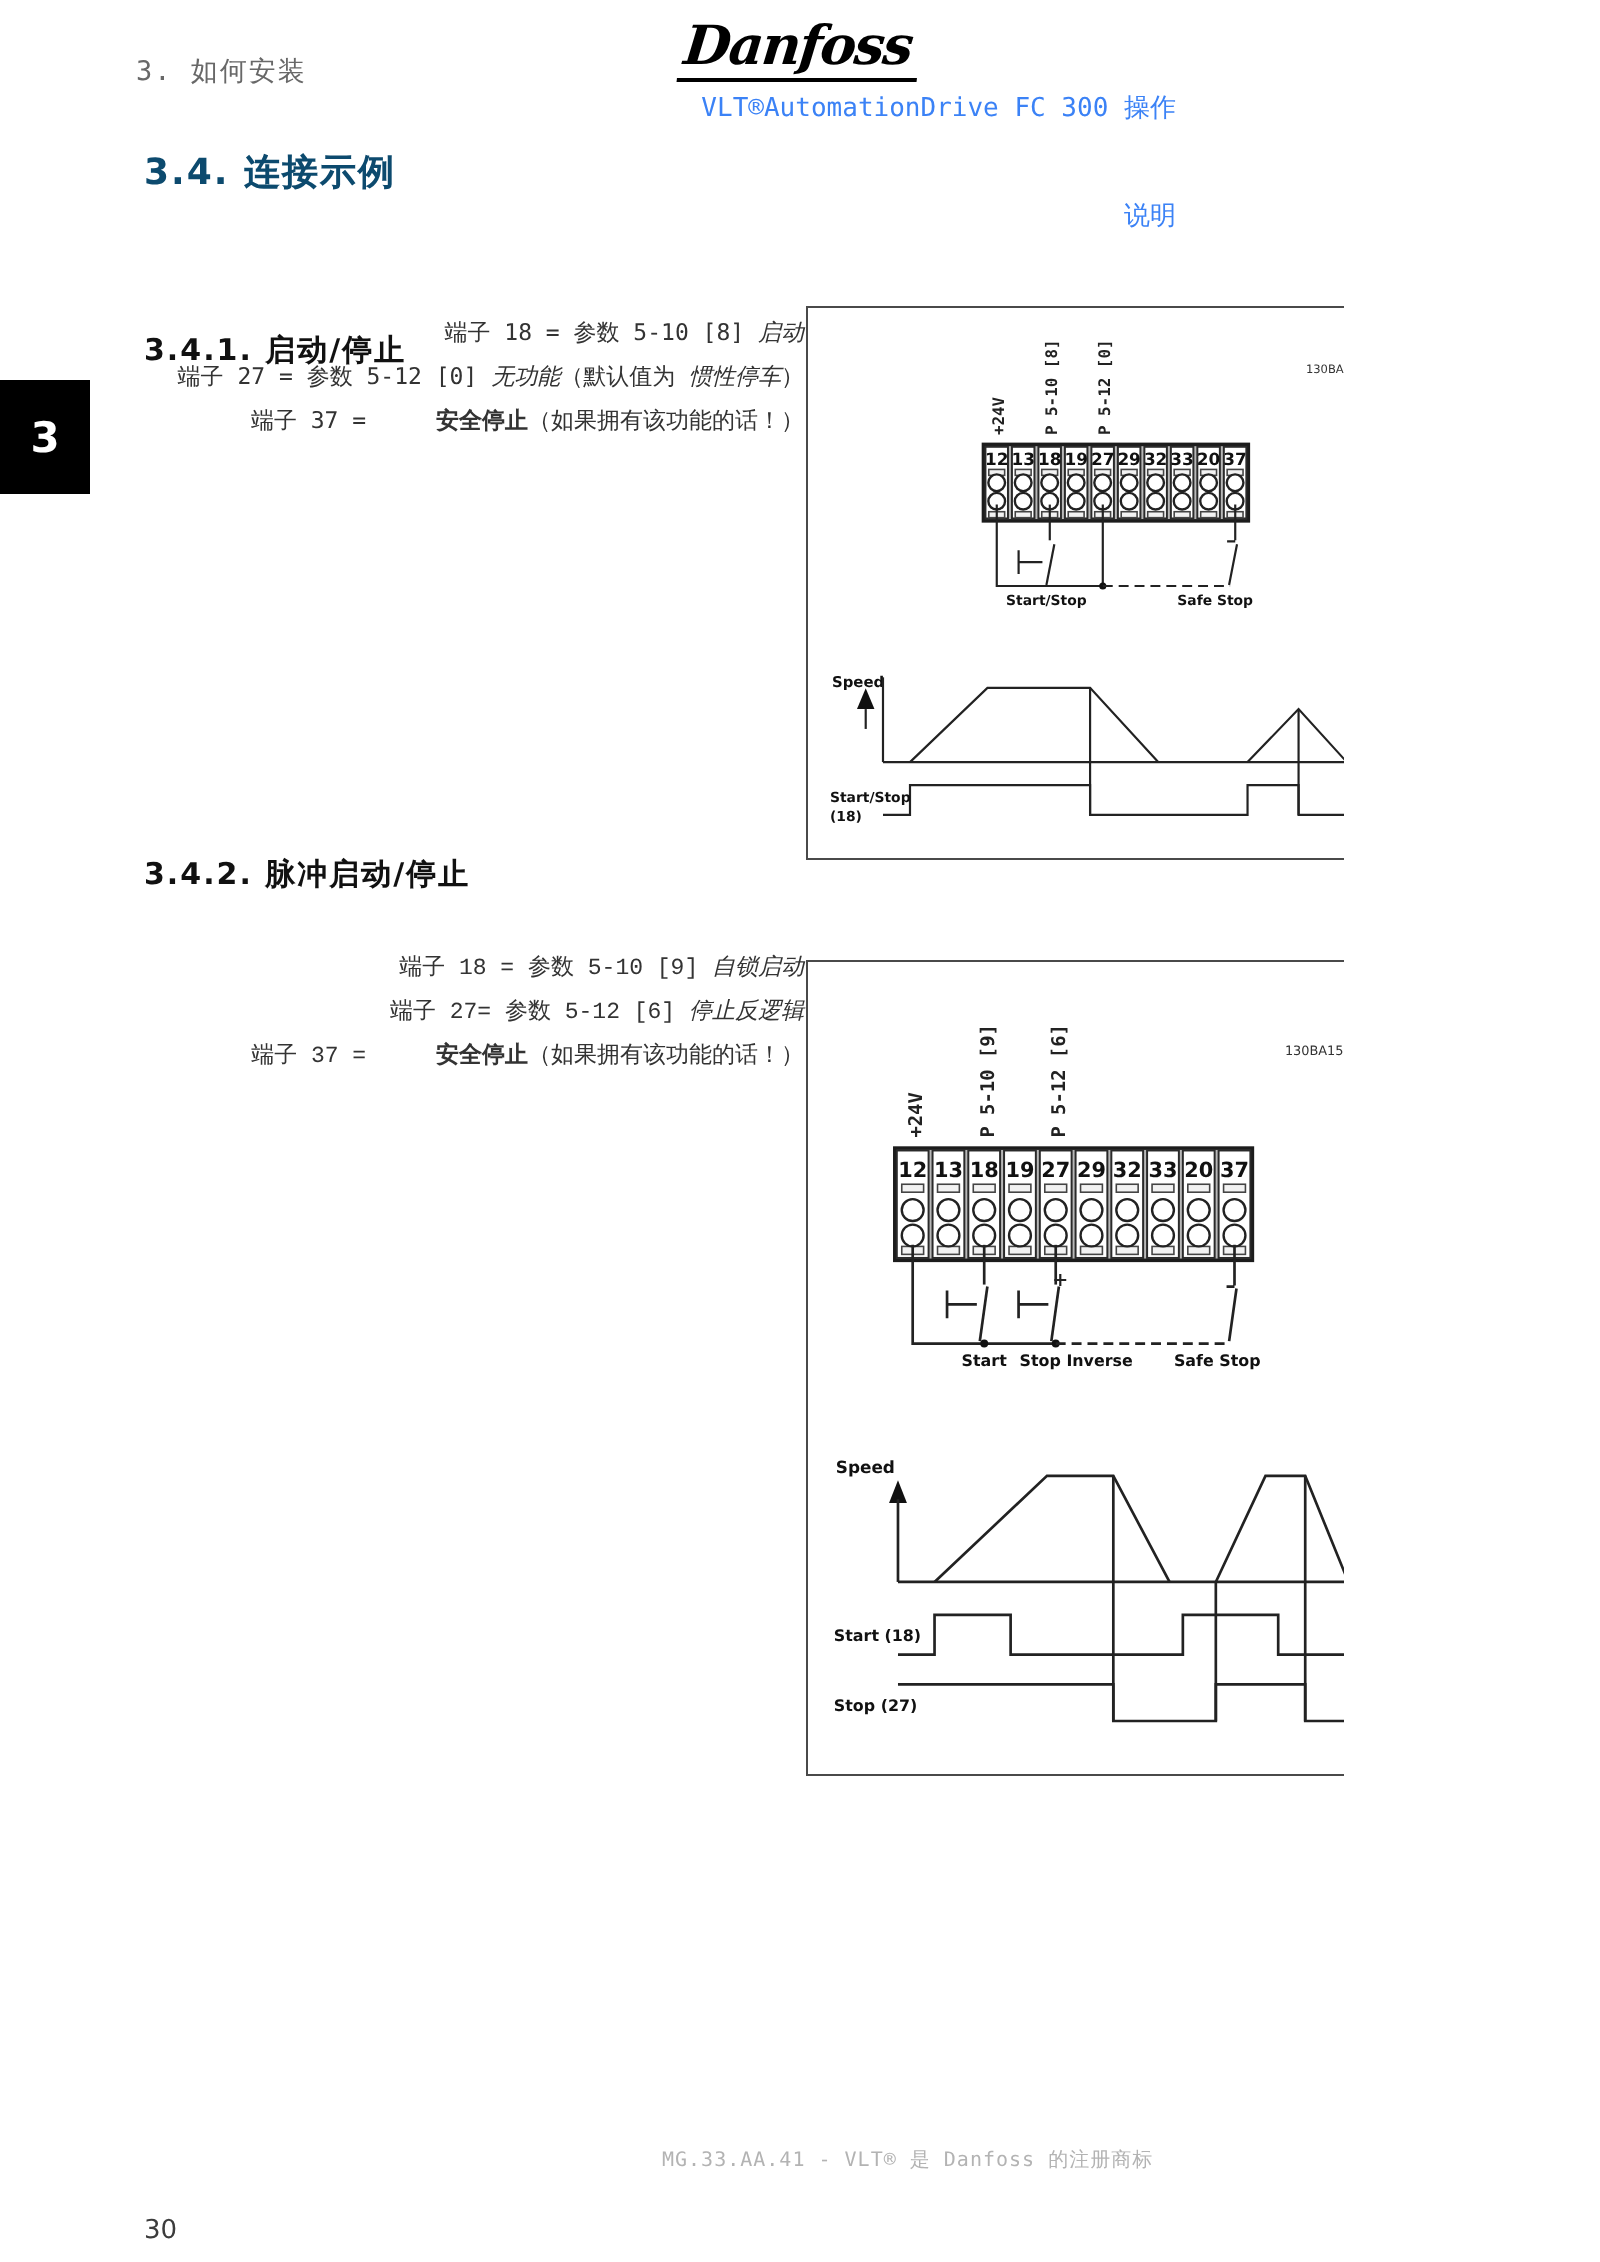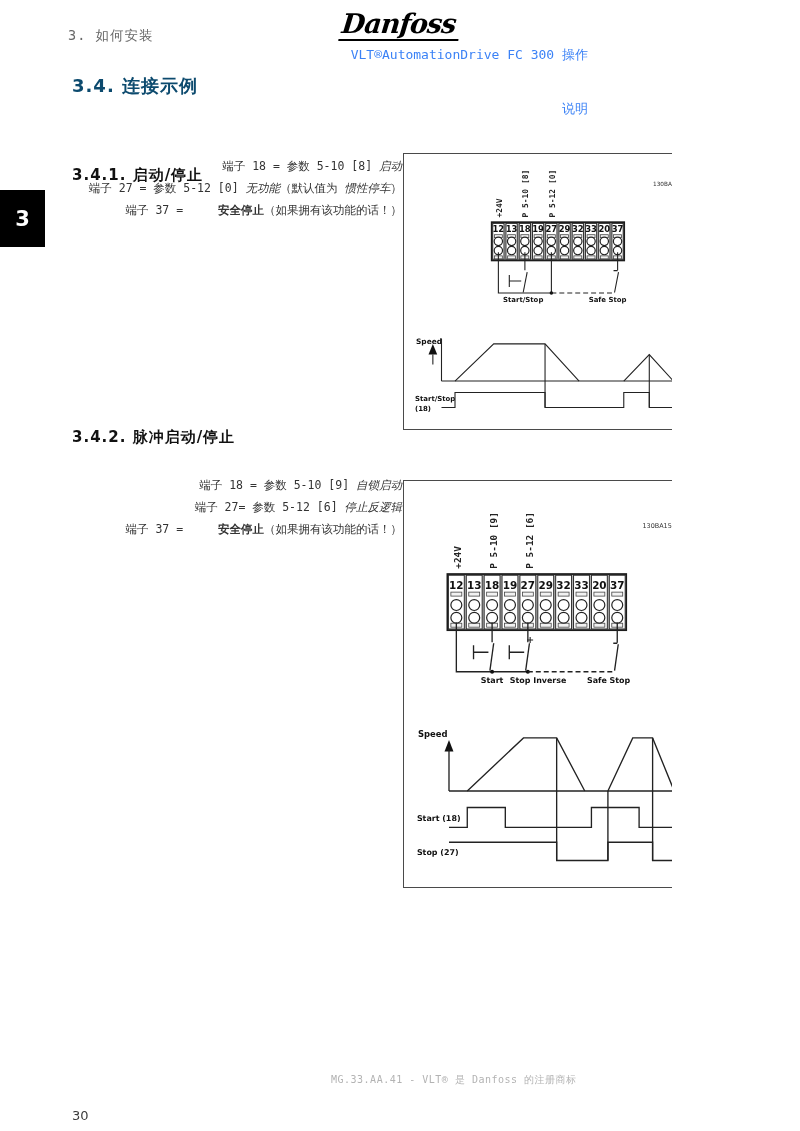--- a/index.html
+++ b/index.html
@@ -32,21 +32,21 @@
     position:absolute; left:72px; top:74px; font:bold 18px "DejaVu Sans","Liberation Sans",sans-serif;
     color:#0c4a6e; letter-spacing:1px; white-space:pre;
   }
   .sub-title {
     position:absolute; left:72px; font:bold 15px "DejaVu Sans","Liberation Sans",sans-serif;
     color:#111; letter-spacing:1px; white-space:pre;
   }
   .sub-a { top:118px;margin-top:48px; } .sub-b { top:428px; }
   .plines { position:absolute; left:72px; width:330px;
     font:11.5px "DejaVu Sans Mono","Liberation Mono",monospace; color:#333;text-align:right; }
-  .pl-a { top:155px; } .pl-b { top:474px; }
+  .pl-a { top:155px; } .pl-b { top:474px;font-family:Liberation Mono, monospace; }
   .plines .ln-row { height:22px; line-height:22px; white-space:pre; }
   .seg-i { font-style:italic; }
   .seg-b { font-weight:bold;margin-left:28px; }
   .figure-box { position:absolute; left:403px; background:#fff; border:1px solid #4a4a4a; }
   .fig1 { top:153px; width:296px; height:277px; }
   .fig2 { top:480px; width:296px; height:408px; }
   .figure-box svg { width:100%; height:100%; display:block; }
 
   
   .ln  { stroke:#222; stroke-width:1.1; fill:none; }

